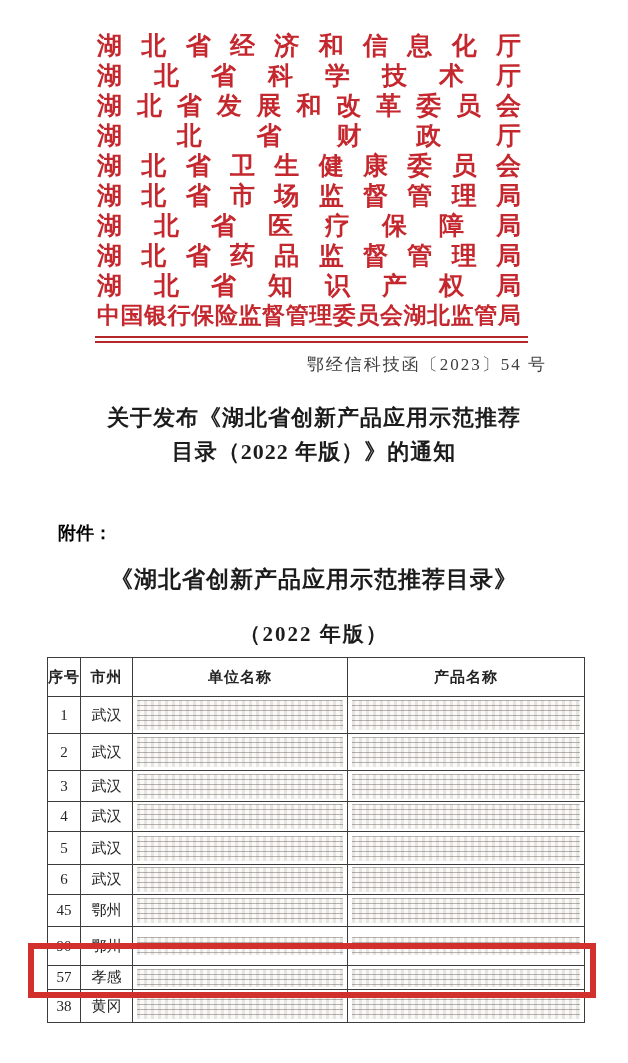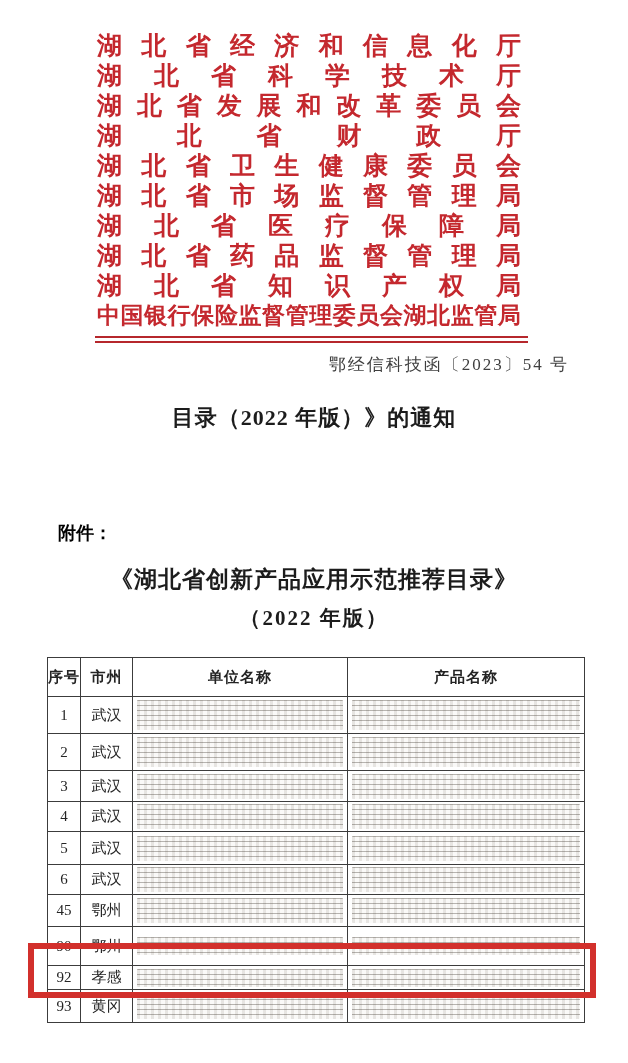--- a/index.html
+++ b/index.html
@@ -18,38 +18,38 @@
   }
   .agency-line:last-child { font-size:23px; }
 
   .red-rule {
     position:absolute; top:336px; left:95px; width:433px; height:3px;
     border-top:2px solid #b6272c; border-bottom:2px solid #b6272c;
   }
 
   .doc-number {
     position:absolute; top:353px; left:0; right:0;
-    text-align:right; padding-right:59px;
+    text-align:right; padding-right:81px;
     font-size:17px; color:#3f3f3f; letter-spacing:2px;
   }
 
   .notice-title {
     position:absolute; top:401px; left:0; width:100%;
     text-align:center; font-size:22px; font-weight:700;
     line-height:34px; color:#1c1c1c; letter-spacing:1px;
   }
 
   .attachment {
     position:absolute; top:521px; left:58px;
     font-size:18px; font-weight:700; color:#000000;
   }
 
   .catalog-title { position:absolute; top:564px; left:0; width:100%; text-align:center; color:#1c1c1c;font-family:Liberation Serif, serif; }
   .catalog-line1 { font-size:23px; font-weight:700; letter-spacing:1px; }
-  .catalog-line2 { font-size:21px; font-weight:700; margin-top:9px; letter-spacing:2px; }
+  .catalog-line2 { font-size:21px; font-weight:700; margin-top:25px; letter-spacing:2px; }
 
   
   table.catalog {
     position:absolute; top:657px; left:47px; width:537px;
     border-collapse:collapse; table-layout:fixed;
   }
   table.catalog th, table.catalog td {
     border:1px solid #3c3c3c; padding:0; overflow:hidden;
     font-size:15px; color:#242424; text-align:center; vertical-align:middle;
   }
@@ -203,20 +203,21 @@
         <span>管</span>
         <span>局</span>
       </div>
   </div>
 
   <div class="red-rule"></div>
 
   <div class="doc-number">鄂经信科技函〔2023〕54 号</div>
 
   <div class="notice-title">
+    <div>关于发布《湖北省创新产品应用示范推荐</div>
     <div>目录（2022 年版）》的通知</div>
   </div>
 
   <div class="attachment">附件：</div>
 
   <div class="catalog-title">
     <div class="catalog-line1">《湖北省创新产品应用示范推荐目录》</div>
     <div class="catalog-line2">（2022 年版）</div>
   </div>
 
@@ -310,31 +311,31 @@
         <td>90</td>
         <td>鄂州</td>
         <td>
             <div class="redacted rh-c"></div>
           </td>
         <td>
             <div class="redacted rh-c"></div>
           </td>
       </tr>
       <tr class="h24">
-        <td>92</td>
+        <td>57</td>
         <td>孝感</td>
         <td>
             <div class="redacted rh-c"></div>
           </td>
         <td>
             <div class="redacted rh-c"></div>
           </td>
       </tr>
       <tr class="h33">
-        <td>93</td>
+        <td>38</td>
         <td>黄冈</td>
         <td>
             <div class="redacted rh-b"></div>
           </td>
         <td>
             <div class="redacted rh-b"></div>
           </td>
       </tr>
     </tbody>
   </table>

